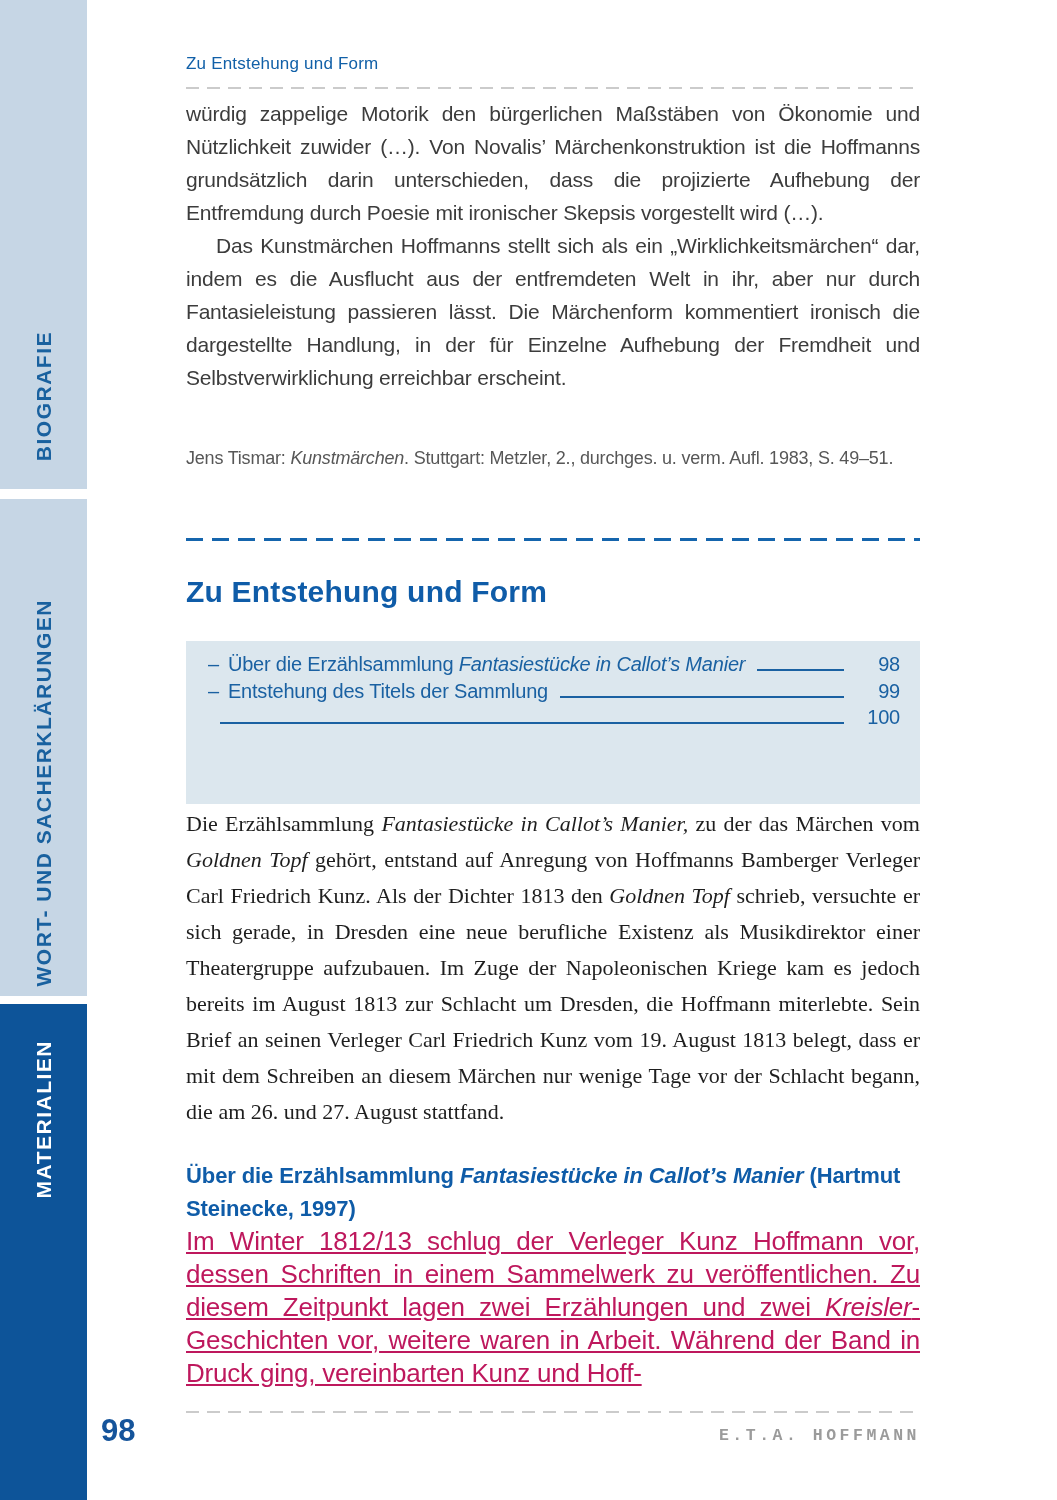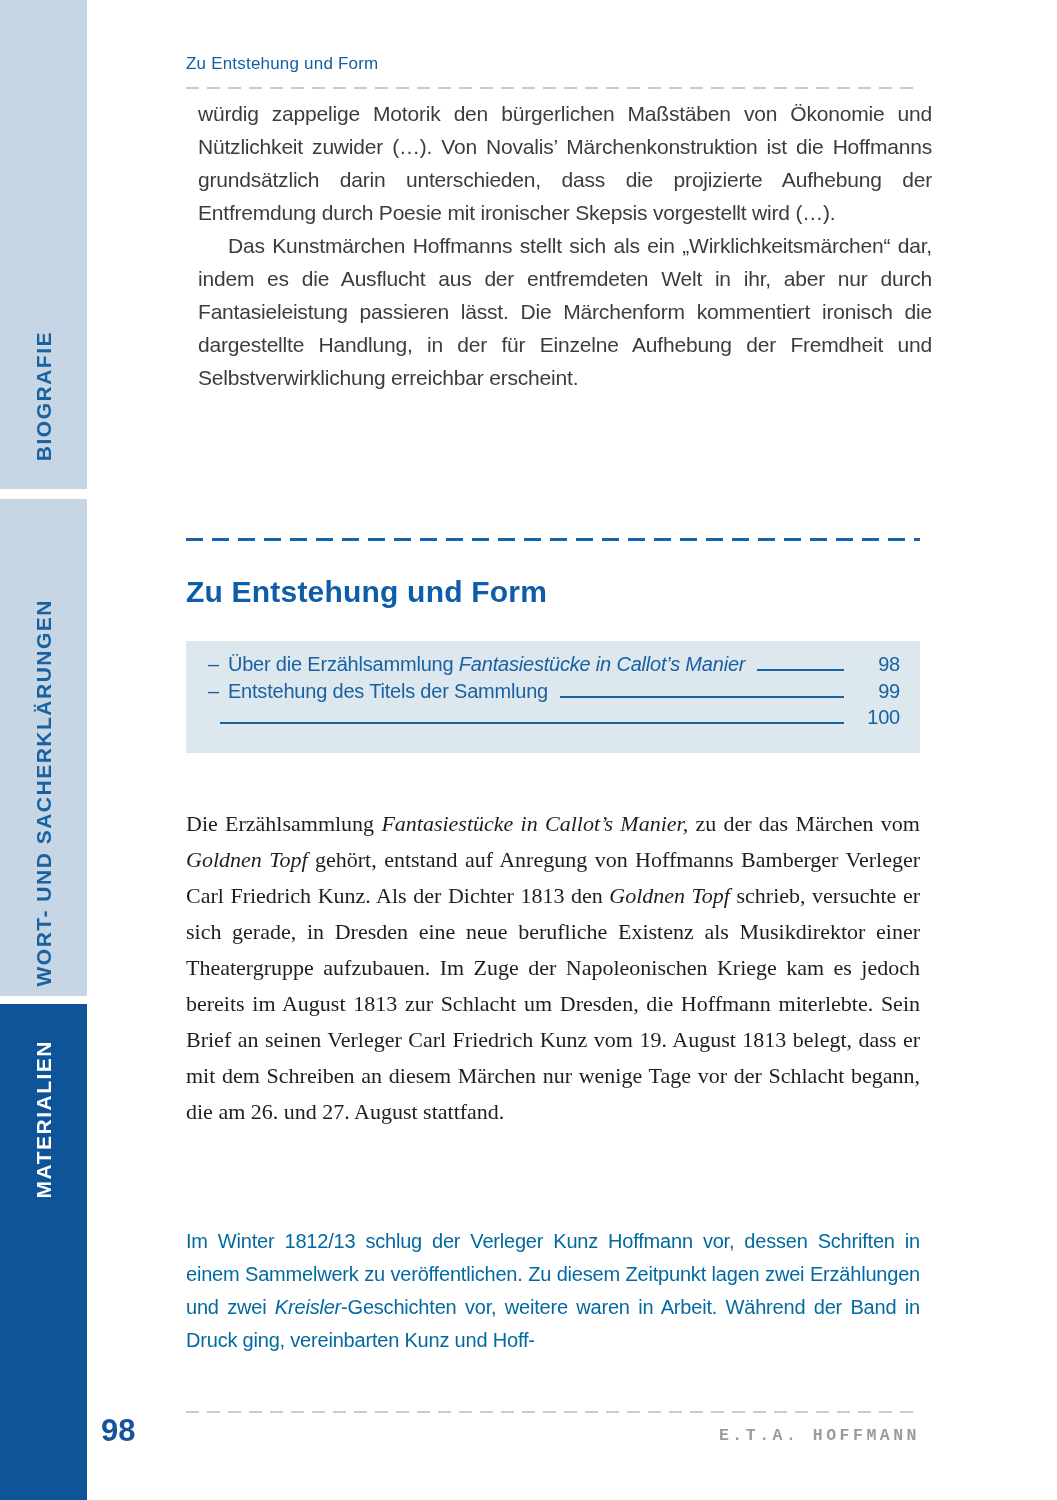--- a/index.html
+++ b/index.html
@@ -21,52 +21,52 @@
 
   
   .col { position:absolute; left:186px; width:734px; }
 
   .running-head { top:54px; font-size:17px; color:#1160a8; letter-spacing:0.2px; }
   .dash-gray { position:absolute; left:186px; width:734px; height:2px;
                background:repeating-linear-gradient(90deg,#cbcbcb 0 13px, transparent 13px 21px); }
   .head-dash { top:87px; }
   .foot-dash { top:1411px; }
 
-  .quote-block { top:97px;margin-left:12px; }
+  .quote-block { top:97px; }
   .quote-block p { font-size:21px; line-height:33px; color:#3c3c3c;
                    text-align:justify; letter-spacing:-0.2px; }
   .quote-block p.indent { text-indent:30px; }
 
   .citation { top:448px; font-size:18px; color:#575757; letter-spacing:-0.2px; }
   .citation em { font-style:italic; }
 
   .dash-blue { position:absolute; left:186px; width:734px; top:538px; height:3px;
                background:repeating-linear-gradient(90deg,#1565ad 0 17px, transparent 17px 26px); }
 
   .section-title { top:575px; font-size:30px; font-weight:700; color:#0f5ca8; letter-spacing:0.2px; }
 
-  .toc-box { top:641px; height:112px; background:#dce7ee; padding:10px 20px 0 22px; }
+  .toc-box { top:641px; height:163px; background:#dce7ee; padding:10px 20px 0 22px; }
   .toc-item { display:flex; align-items:baseline; font-size:20px; line-height:26.5px;
               color:#1a61a2; letter-spacing:-0.2px; }
   .toc-label { white-space:nowrap; }
   .toc-bullet { margin-right:9px; }
   .toc-label em { font-style:italic; }
   .toc-leader { flex:1; height:13px; border-bottom:2px solid #1a61a2; margin:0 10px 0 12px; min-width:24px; }
   .toc-page { min-width:46px; text-align:right; }
 
   .intro-para { top:806px; font-family:"Liberation Serif", serif; font-size:22px; line-height:36px;
                 color:#1e1e1e; text-align:justify; }
   .intro-para em { font-style:italic; }
 
   .material-heading { top:1159px; font-size:22px; line-height:33px; font-weight:700;
                       color:#0f5ca8; letter-spacing:-0.1px; }
   .material-heading em { font-style:italic; }
 
-  .material-para { top:1225px; font-size:20px; line-height:33px; color:#0369a1;
-                   text-align:justify; letter-spacing:-0.2px; }
+  .material-para { top:1225px; font-size:26px; line-height:33px; color:#be185d;
+                   text-align:justify; letter-spacing:-0.2px;text-decoration:underline; }
   .material-para em { font-style:italic; }
 
   .page-number { position:absolute; left:101px; top:1413px; font-size:31px; font-weight:700; color:#15549b; }
   .brand { top:1426px; text-align:right; font-size:16.5px; font-weight:700;
            letter-spacing:3.5px; color:#9b9b9b;font-family:Liberation Mono, monospace; }
 </style>
 </head>
 <body>
 
 <div class="page">
@@ -84,20 +84,21 @@
   </aside>
 
   <div class="col running-head">Zu Entstehung und Form</div>
   <div class="dash-gray head-dash"></div>
 
   <div class="col quote-block">
     <p>würdig zappelige Motorik den bürgerlichen Maßstäben von Ökonomie und Nützlichkeit zuwider (…). Von Novalis’ Märchenkonstruktion ist die Hoffmanns grundsätzlich darin unterschieden, dass die projizierte Aufhebung der Entfremdung durch Poesie mit ironischer Skepsis vorgestellt wird (…).</p>
     <p class="indent">Das Kunstmärchen Hoffmanns stellt sich als ein „Wirklichkeitsmärchen“ dar, indem es die Ausflucht aus der entfremdeten Welt in ihr, aber nur durch Fantasieleistung passieren lässt. Die Märchenform kommentiert ironisch die dargestellte Handlung, in der für Einzelne Aufhebung der Fremdheit und Selbstverwirklichung erreichbar erscheint.</p>
   </div>
 
+  <p class="col citation"><span>Jens Tismar: </span><em>Kunstmärchen</em><span>. Stuttgart: Metzler, 2., durchges. u. verm. Aufl. 1983, S. 49–51.</span></p>
 
   <div class="dash-blue"></div>
 
   <h1 class="col section-title">Zu Entstehung und Form</h1>
 
   <div class="col toc-box">
     <div class="toc-item">
       <span class="toc-label"><span class="toc-bullet">–</span><span>Über die Erzählsammlung </span><em>Fantasiestücke in Callot’s Manier</em><span></span></span>
       <span class="toc-leader"></span>
       <span class="toc-page">98</span>
@@ -108,20 +109,21 @@
       <span class="toc-page">99</span>
     </div>
     <div class="toc-item">
       <span class="toc-leader"></span>
       <span class="toc-page">100</span>
     </div>
   </div>
 
   <p class="col intro-para"><span>Die Erzählsammlung </span><em>Fantasiestücke in Callot’s Manier,</em><span> zu der das Märchen vom </span><em>Goldnen Topf</em><span> gehört, entstand auf Anregung von Hoffmanns Bamberger Verleger Carl Friedrich Kunz. Als der Dichter 1813 den </span><em>Goldnen Topf</em><span> schrieb, versuchte er sich gerade, in Dresden eine neue berufliche Existenz als Musikdirektor einer Theatergruppe aufzubauen. Im Zuge der Napoleonischen Kriege kam es jedoch bereits im August 1813 zur Schlacht um Dresden, die Hoffmann miterlebte. Sein Brief an seinen Verleger Carl Friedrich Kunz vom 19. August 1813 belegt, dass er mit dem Schreiben an diesem Märchen nur wenige Tage vor der Schlacht begann, die am 26. und 27. August stattfand.</span></p>
 
+  <h2 class="col material-heading"><span>Über die Erzählsammlung </span><em>Fantasiestücke in Callot’s Manier</em><span> (Hartmut Steinecke, 1997)</span></h2>
 
   <p class="col material-para"><span>Im Winter 1812/13 schlug der Verleger Kunz Hoffmann vor, dessen Schriften in einem Sammelwerk zu veröffentlichen. Zu diesem Zeitpunkt lagen zwei Erzählungen und zwei </span><em>Kreisler</em><span>-Geschichten vor, weitere waren in Arbeit. Während der Band in Druck ging, vereinbarten Kunz und Hoff-</span></p>
 
   <div class="dash-gray foot-dash"></div>
   <div class="page-number">98</div>
   <div class="col brand">E.T.A. HOFFMANN</div>
 
 </div>
 
 </body></html>

